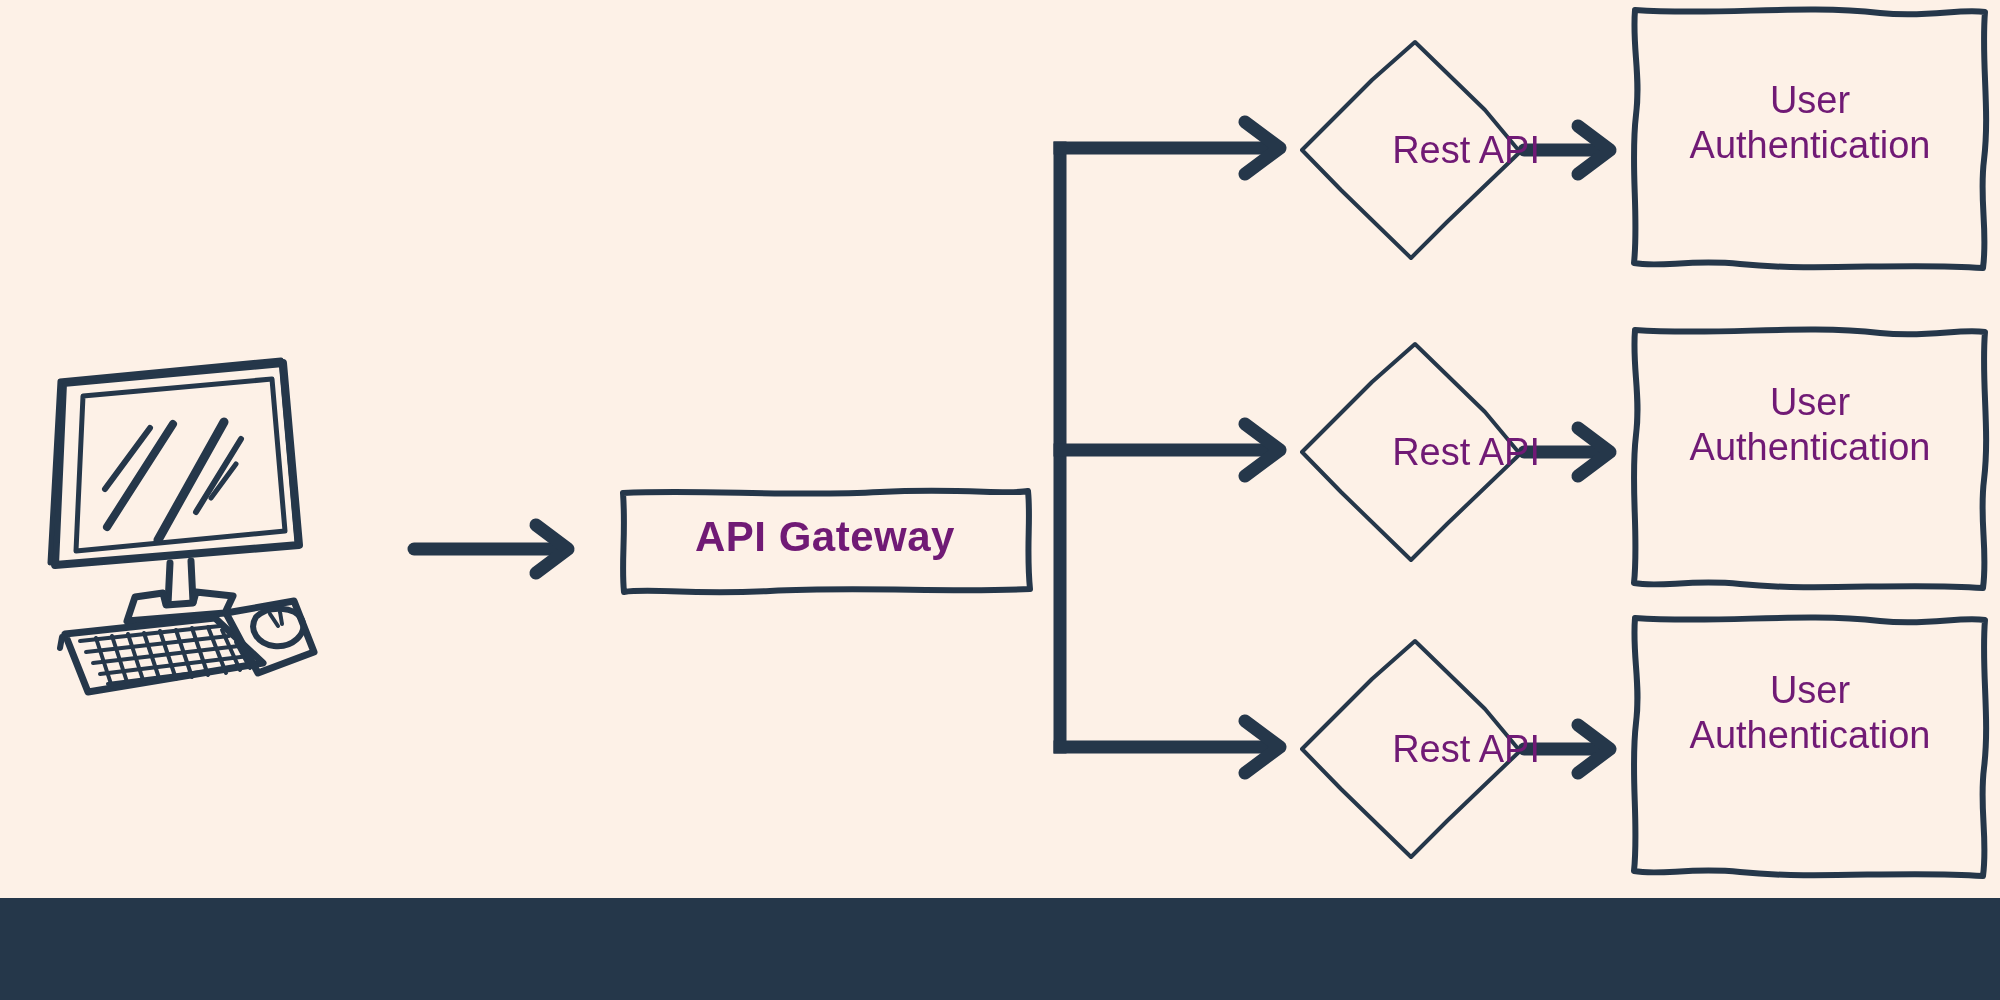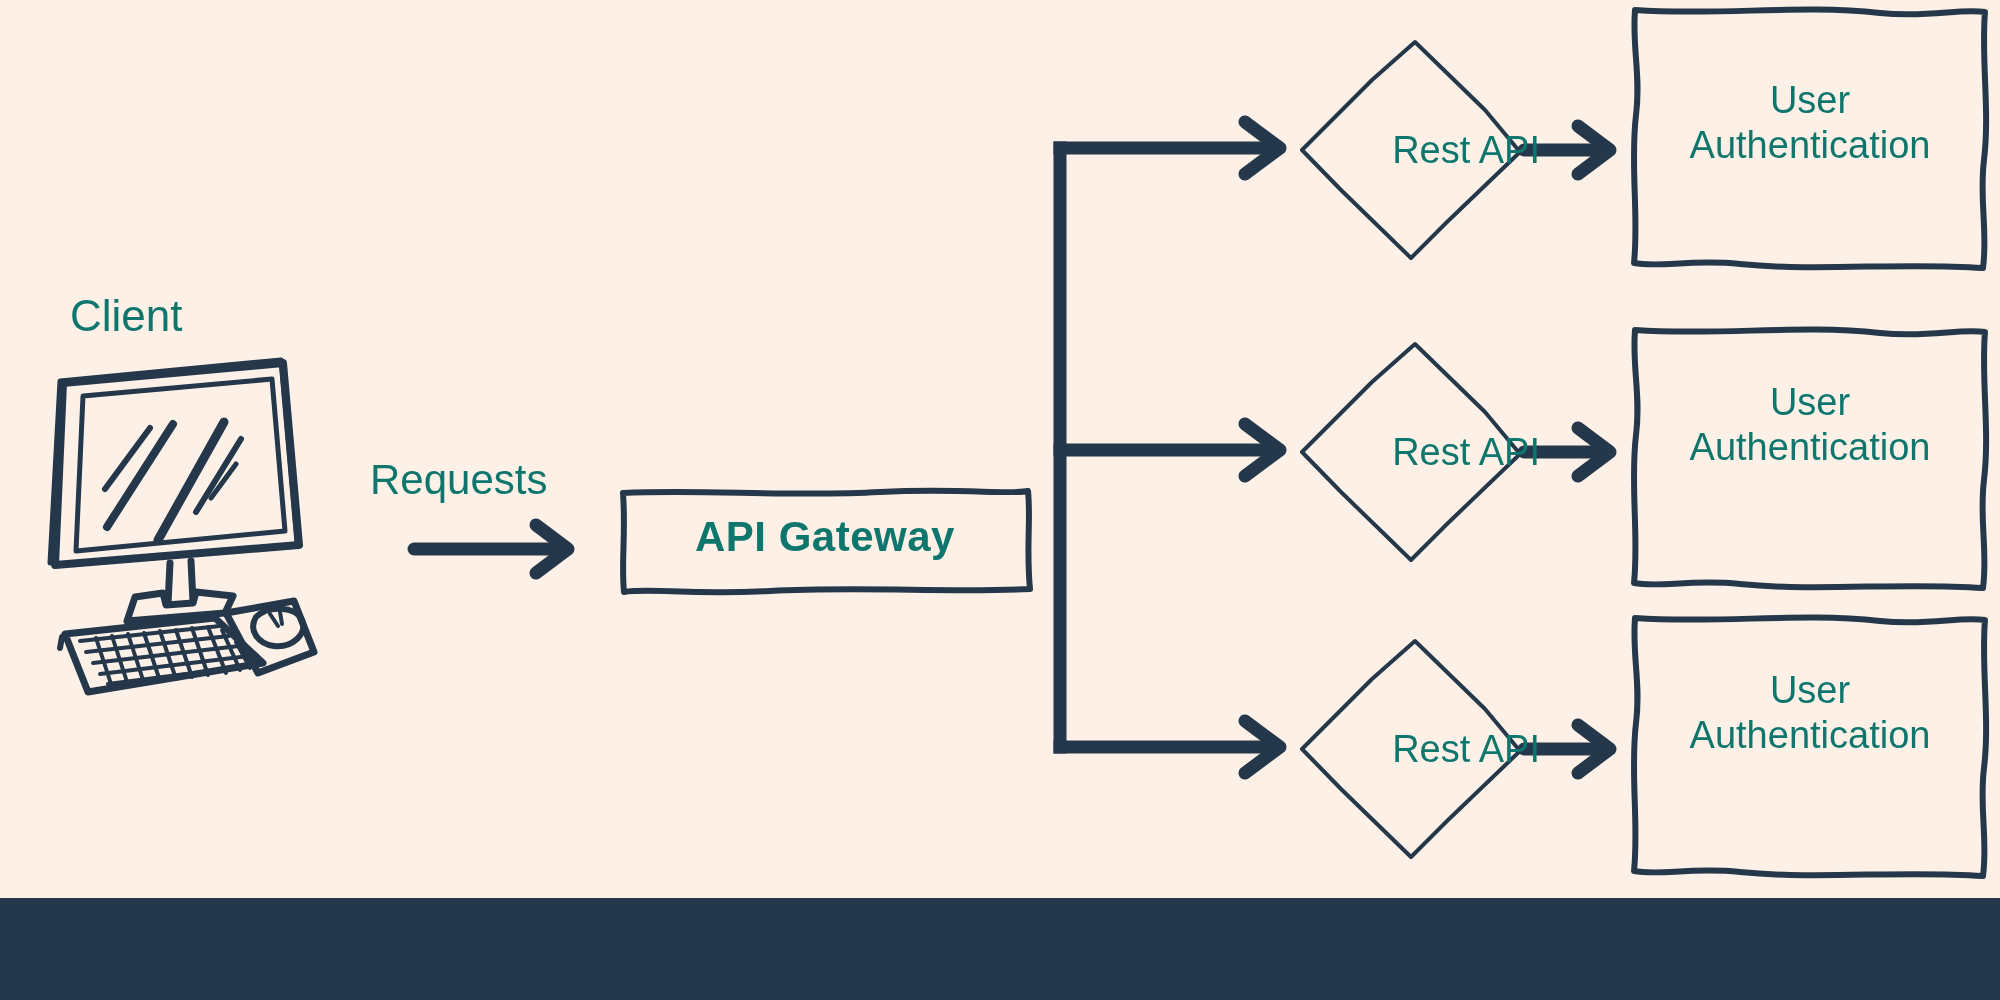--- a/index.html
+++ b/index.html
@@ -16,21 +16,21 @@
     font-family: "Liberation Sans", sans-serif;
   }
   #diagram-svg {
     position: absolute;
     left: 0; top: 0;
     width: 2000px;
     height: 1000px;
   }
   .node-label {
     position: absolute;
-    color: #0f766e;
+    color: #701a75;
     text-align: center;
     line-height: 1.18;
     white-space: pre-line;
     pointer-events: none;
     -webkit-font-smoothing: antialiased;
   }
   #label-client {
     left: 70px; top: 290px;
     width: 240px;
     font-size: 44px;
@@ -175,23 +175,21 @@
                C1981,380 1990,430 1984,480 C1979,520 1988,550 1983,588
                C1900,582 1820,592 1740,584 C1690,579 1660,588 1634,583
                C1639,535 1630,485 1636,435 C1641,395 1632,368 1635,330 Z" stroke-width="6"></path>
       <path d="M1635,618 C1720,624 1800,612 1880,621 C1930,626 1960,616 1985,620
                C1981,668 1990,718 1984,768 C1979,808 1988,838 1983,876
                C1900,870 1820,880 1740,872 C1690,867 1660,876 1634,871
                C1639,823 1630,773 1636,723 C1641,683 1632,656 1635,618 Z" stroke-width="6"></path>
     </g>
   </svg>
 
-  <div class="node-label" id="label-client">Client</div>
-
-  <div class="node-label" id="label-requests">Requests</div>
+
 
   <div class="node-label" id="label-gateway">API Gateway</div>
 
   <div class="node-label label-restapi" style="left:1280px; top:128px;">Rest API</div>
   <div class="node-label label-restapi" style="left:1280px; top:430px;">Rest API</div>
   <div class="node-label label-restapi" style="left:1280px; top:727px;">Rest API</div>
 
   <div class="node-label label-auth" style="left:1660px; top:78px;">User
 Authentication</div>
   <div class="node-label label-auth" style="left:1660px; top:380px;">User

